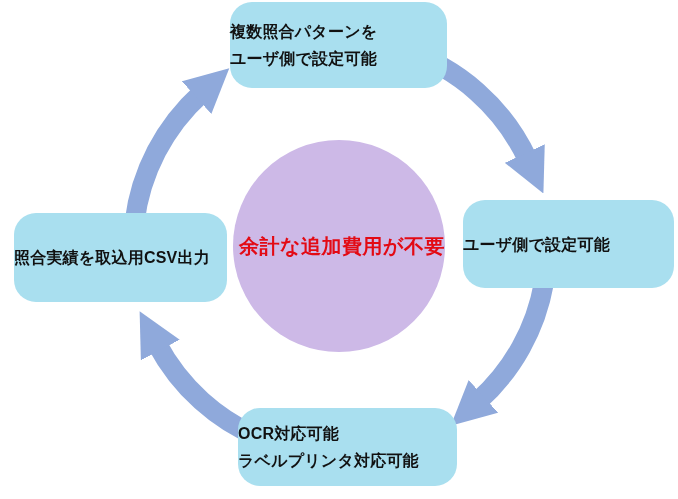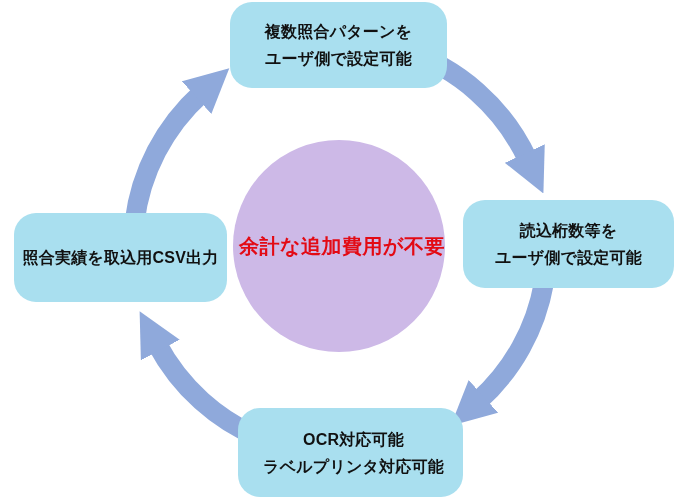--- a/index.html
+++ b/index.html
@@ -11,30 +11,30 @@
     overflow:hidden;
   }
   .arrows-svg{position:absolute;left:0;top:0;z-index:1;}
   .arrow-path{fill:none;stroke:var(--arrow,#8FA9DB);stroke-width:20;}
   .arrow-fill{fill:var(--arrow,#8FA9DB);}
   .feature-box{
     position:absolute;z-index:2;
     background:var(--box-bg,#A9DFEF);
     border-radius:22px;
     display:flex;flex-direction:column;
-    align-items:center;justify-content:center;
+    align-items:flex-start;justify-content:center;
     text-align:center;
     color:var(--box-text,#111);
     font-size:16px;font-weight:bold;line-height:27px;
     letter-spacing:.2px;
   }
   .feature-box span{display:block;white-space:nowrap;}
   .box-top{left:230px;top:2px;width:217px;height:86px;}
   .box-right{left:463px;top:200px;width:211px;height:88px;}
-  .box-bottom{left:238px;top:408px;width:219px;height:89px;padding-left:6px;}
+  .box-bottom{left:238px;top:408px;width:219px;height:78px;}
   .box-left{left:14px;top:213px;width:213px;height:89px;}
   .center-circle{
     position:absolute;z-index:2;
     left:233px;top:140px;width:212px;height:212px;
     border-radius:50%;
     background:var(--circle-bg,#CDB9E7);
     display:flex;align-items:center;justify-content:flex-end;
   }
   .center-text{
     color:var(--center-text,#E30A14);
@@ -58,21 +58,20 @@
     <path class="arrow-path" marker-end="url(#ah)" d="M262.5,438.9 A207,207 0 0 1 157.2,344.2"></path>
     <path class="arrow-path" marker-end="url(#ah)" d="M134.6,221.8 A207,207 0 0 1 201.5,93.2"></path>
   </svg>
 
   <div class="feature-box box-top">
     <span>複数照合パターンを</span>
     <span>ユーザ側で設定可能</span>
   </div>
 
   <div class="feature-box box-right">
-    <span>読込桁数等を</span>
     <span>ユーザ側で設定可能</span>
   </div>
 
   <div class="feature-box box-bottom">
     <span>OCR対応可能</span>
     <span>ラベルプリンタ対応可能</span>
   </div>
 
   <div class="feature-box box-left">
     <span>照合実績を取込用CSV出力</span>

